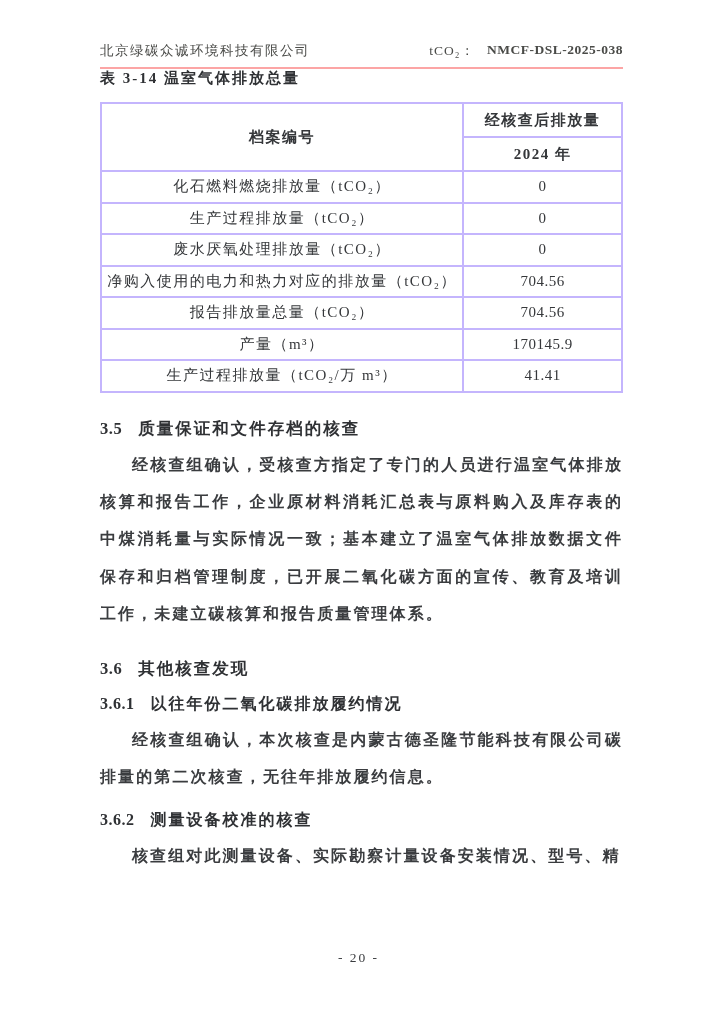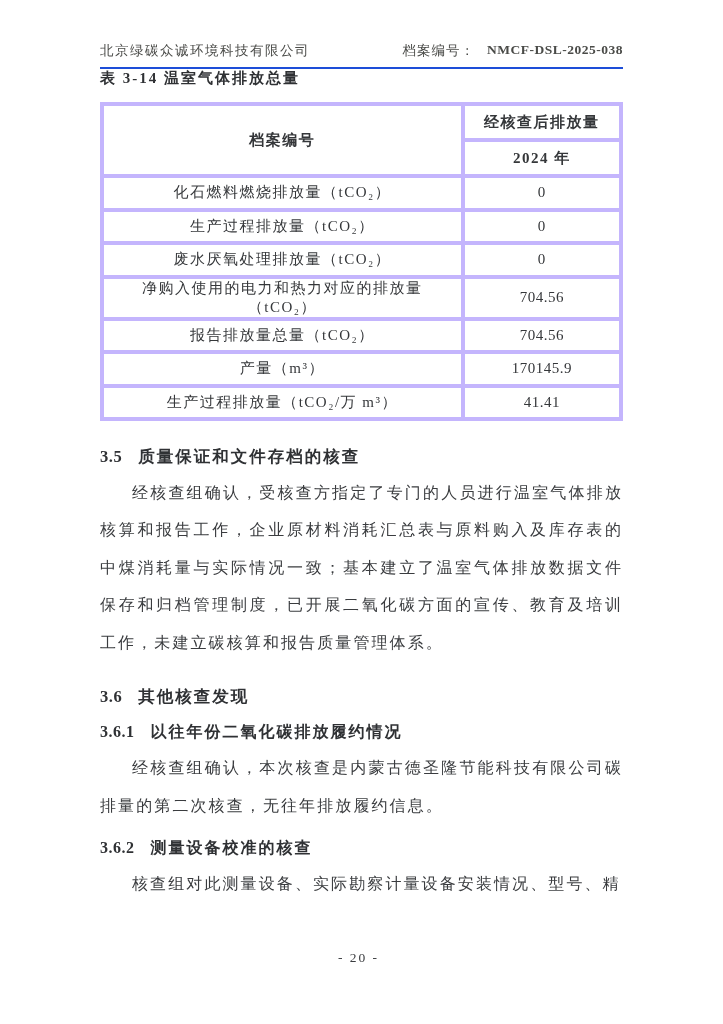--- a/index.html
+++ b/index.html
@@ -13,21 +13,21 @@
     padding: 42px 100px 0 100px;
     font-family: "Liberation Serif", "DejaVu Serif", serif;
     color: #3a3c3f;
     overflow: hidden;
   }
   
   .doc-header {
     display: flex;
     justify-content: space-between;
     align-items: flex-end;
-    border-bottom: 2px solid #1d4ed8;
+    border-bottom: 2px solid #fca5a5;
     padding-bottom: 7px;
     font-size: 13.5px;
     letter-spacing: 1.5px;
     color: #4a4b48;
   }
   .doc-header .archive { display: flex; gap: 12px; letter-spacing: 1px; }
   .doc-header .archive .num { letter-spacing: 0.5px; font-weight: 600; }
   
   .table-title {
     text-align: left;
@@ -39,21 +39,21 @@
   
   table.emis {
     width: 100%;
     border-collapse: collapse;
     margin-top: 14px;
     table-layout: fixed;
     font-size: 15px;
     color: #35373a;
   }
   table.emis th, table.emis td {
-    border: 4px solid #c4b5fd;
+    border: 2px solid #c4b5fd;
     text-align: center;
     vertical-align: middle;
     padding: 0 4px;
     letter-spacing: 1.5px;
   }
   table.emis col.c-label { width: 69.5%; }
   table.emis col.c-value { width: 30.5%; }
   table.emis th { font-weight: bold; height: 32px; }
   table.emis td { height: 29.5px; font-weight: normal; }
   table.emis td.val { letter-spacing: 0.5px; }
@@ -74,20 +74,21 @@
   }
   .sec-h2 .num, .sec-h3 .num { margin-right: 16px; letter-spacing: 0.5px; }
   p.body-para {
     margin: 6px 0 0 0;
     font-size: 16px;
     line-height: 2.34;
     letter-spacing: 2.1px;
     text-align: justify;
     text-indent: 2em;
     color: #3a3c3f;
+    font-weight: bold;
   }
   
   .page-footer {
     position: absolute;
     left: 0;
     right: 6px;
     bottom: 58px;
     text-align: center;
     font-size: 13.5px;
     letter-spacing: 2px;
@@ -95,21 +96,21 @@
   }
 </style>
 </head>
 <body>
 
 <div class="page">
 
   <div class="doc-header">
     <span>北京绿碳众诚环境科技有限公司</span>
     <span class="archive">
-      <span>档案编号：</span>
+      <span>tCO₂：</span>
       <span class="num">NMCF-DSL-2025-038</span>
     </span>
   </div>
 
   <div class="table-title">表 3-14  温室气体排放总量</div>
 
   <table class="emis">
     <colgroup>
         <col class="c-label">
         <col class="c-value">

